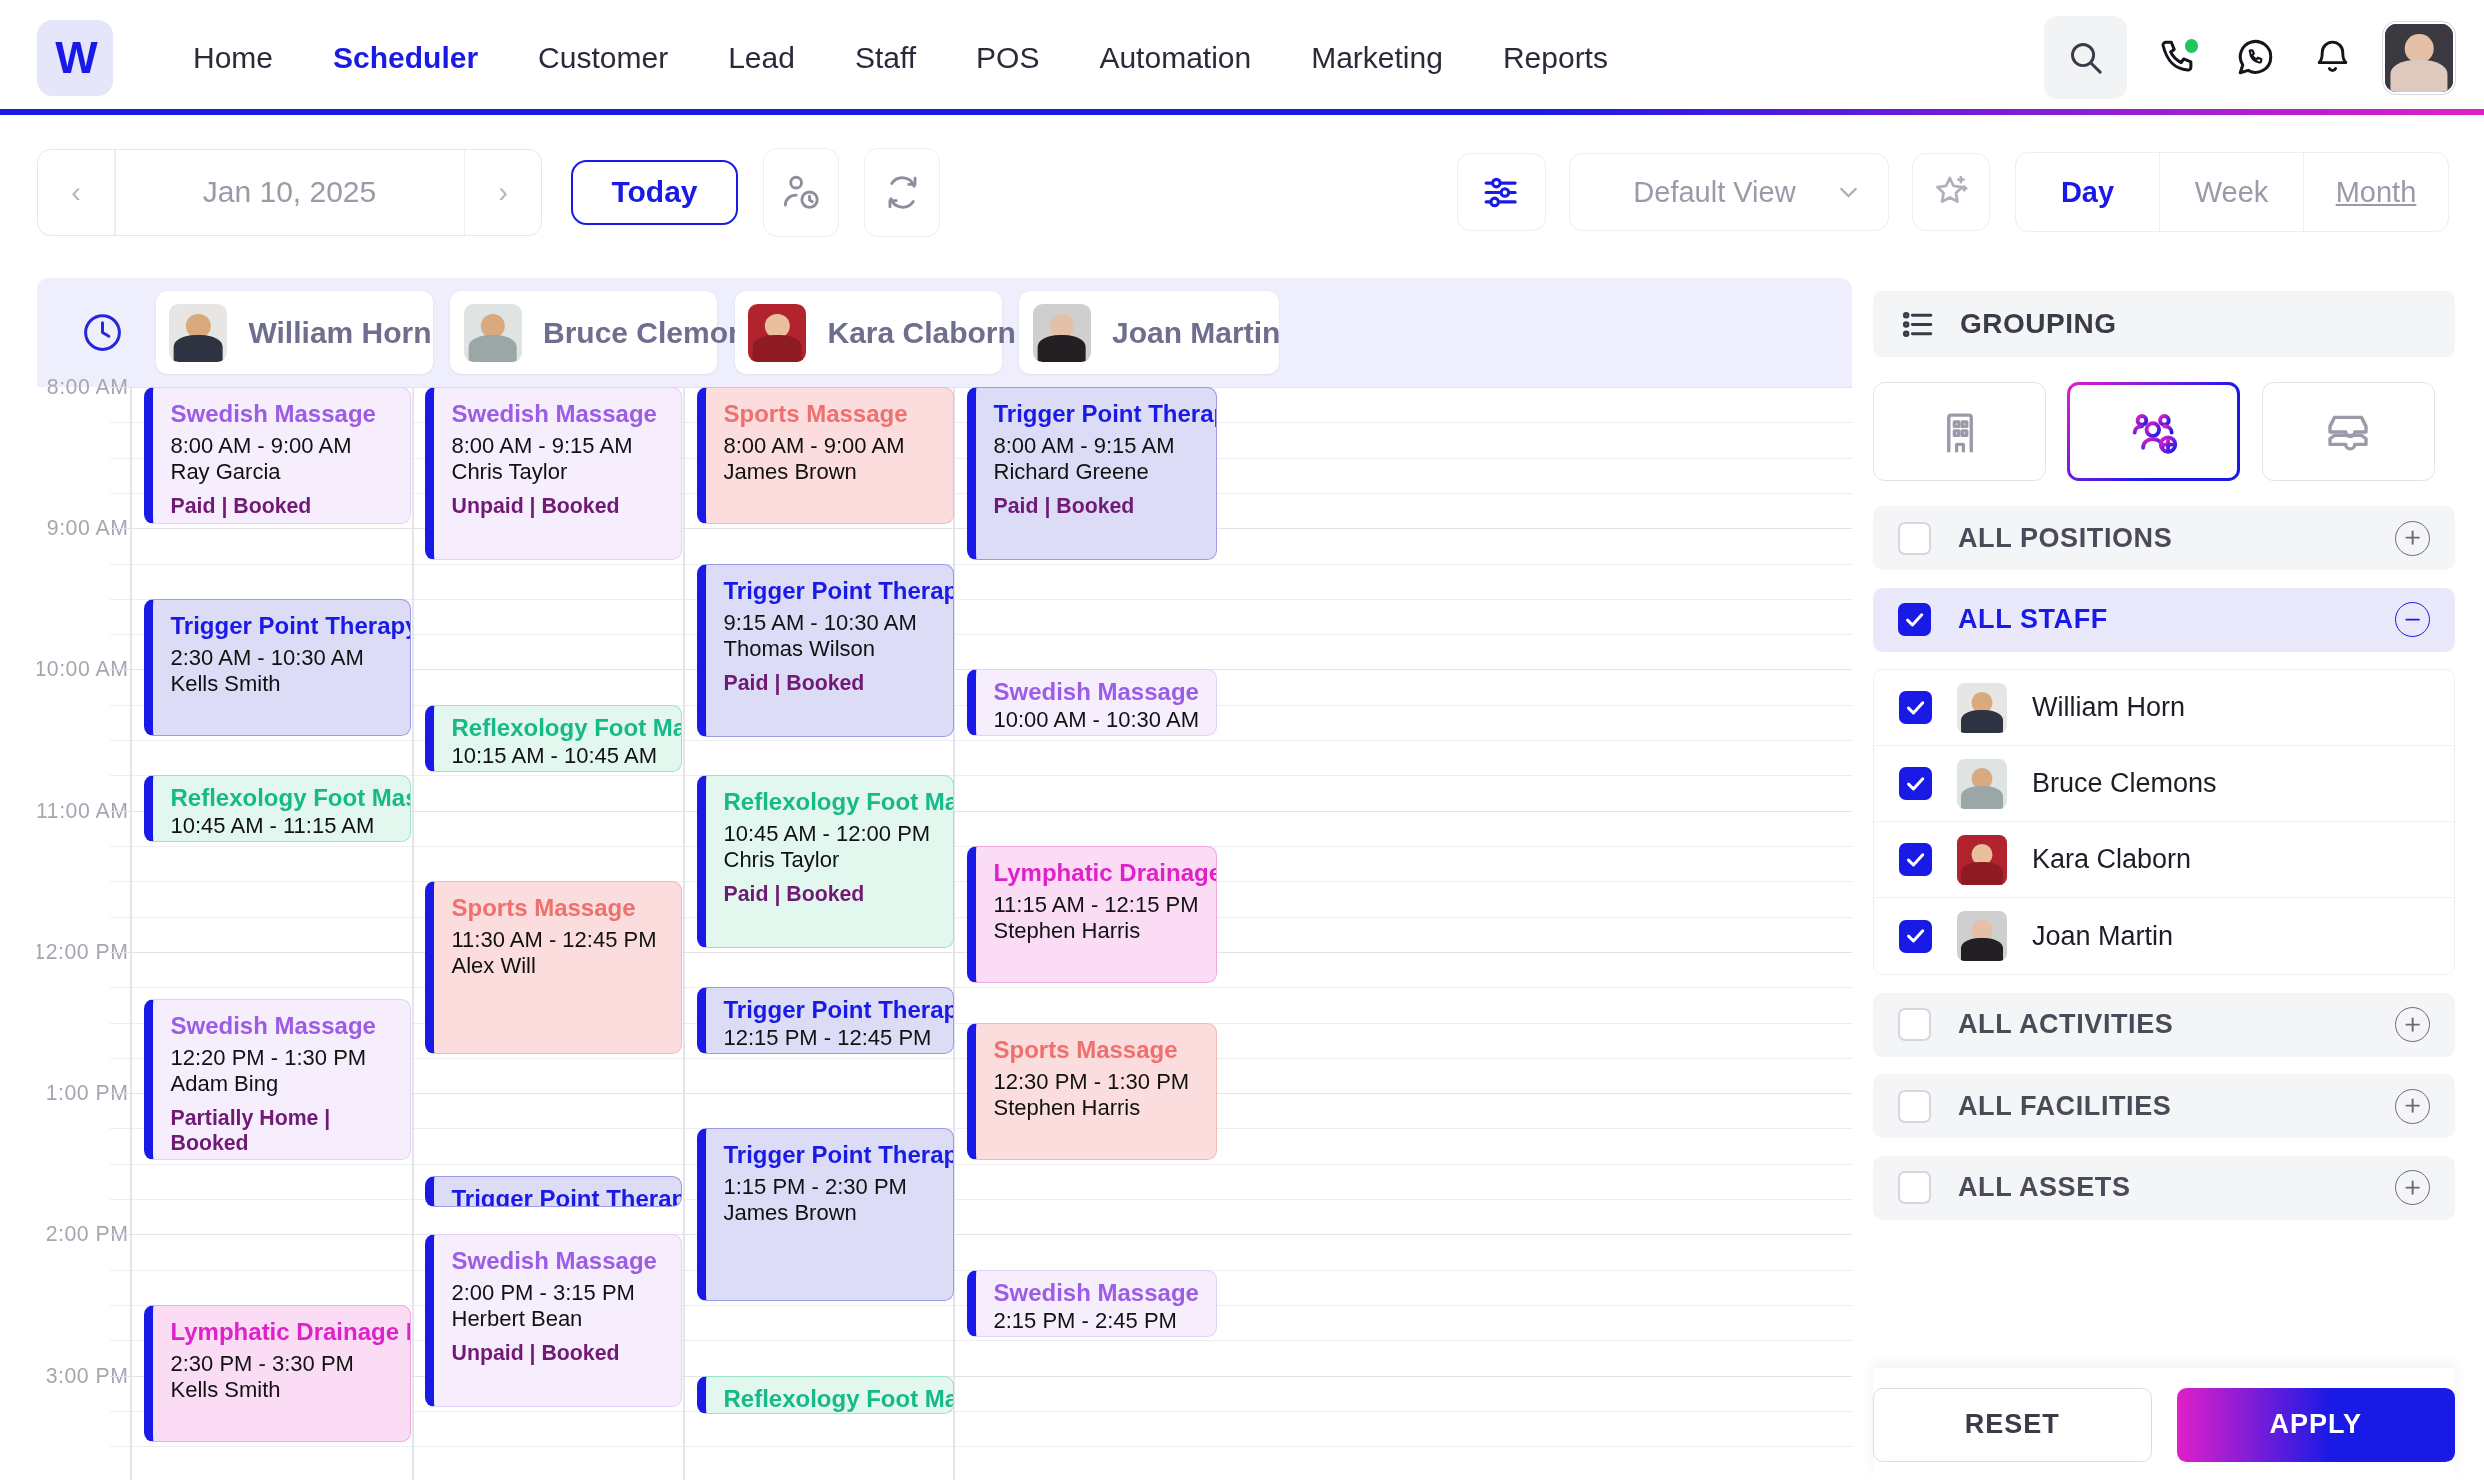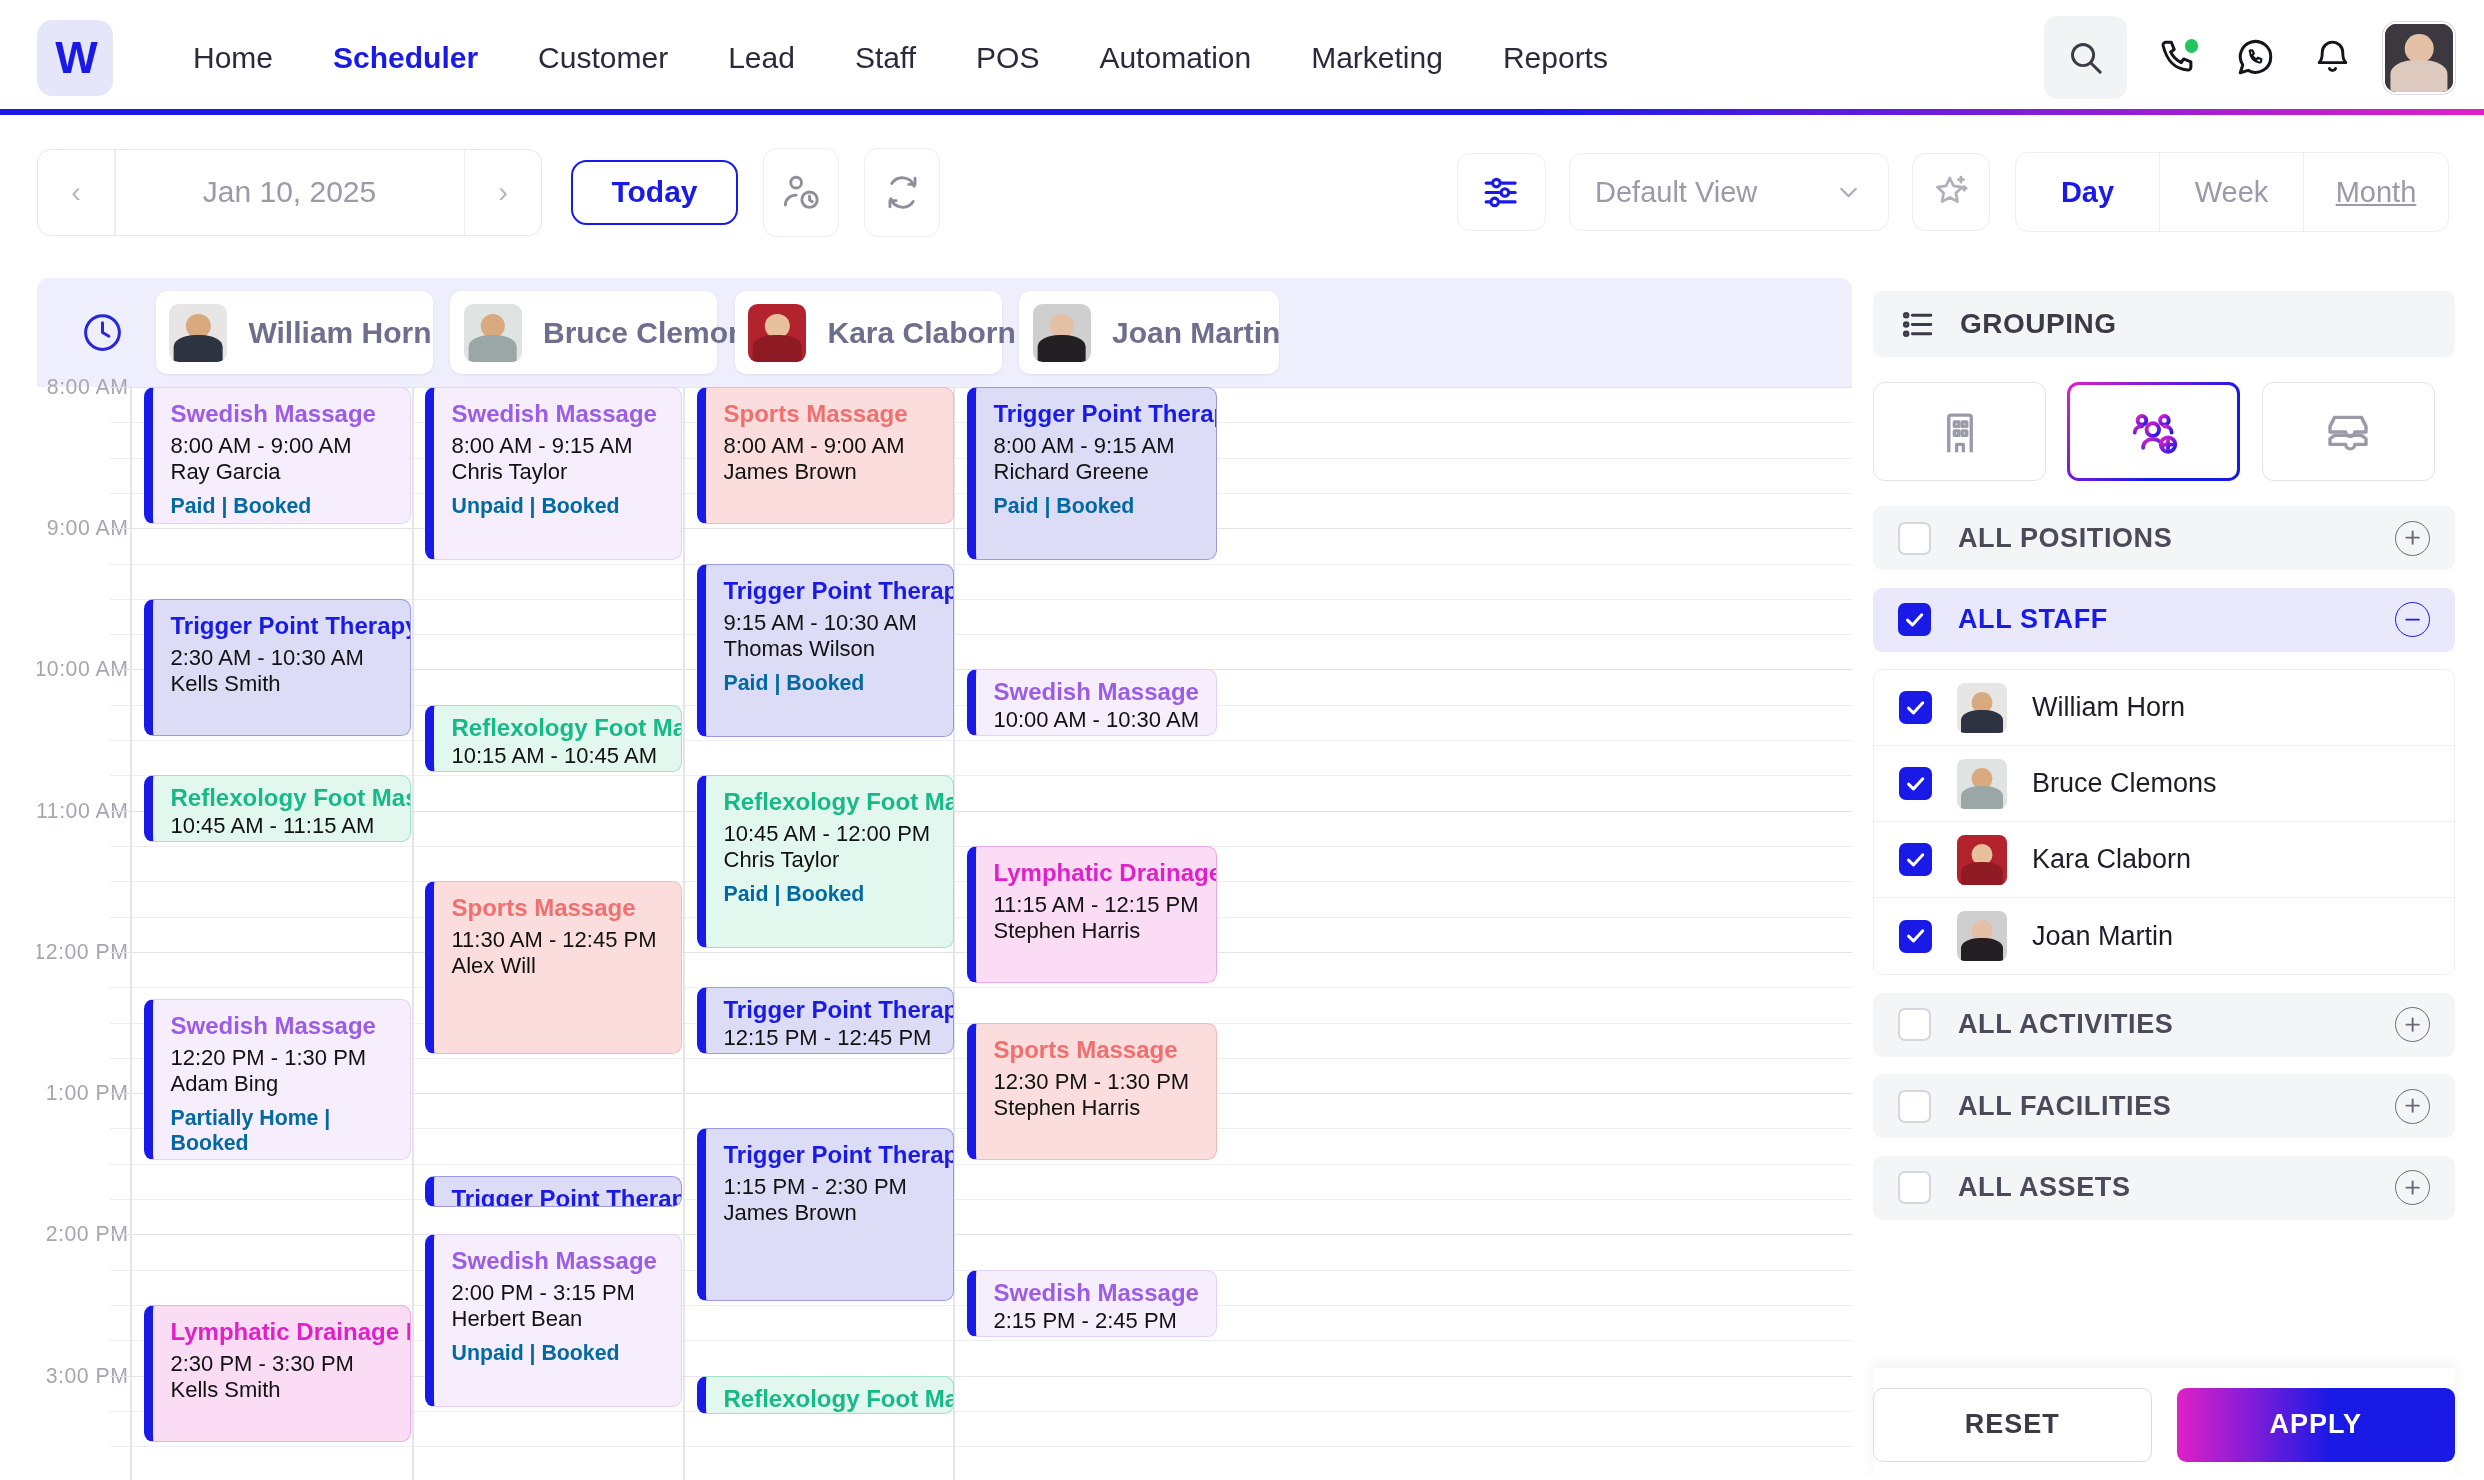--- a/index.html
+++ b/index.html
@@ -74,21 +74,21 @@
   .toolbar-right { margin-left: auto; margin-right: 35px; display: flex; align-items: center; }
   .filter-btn {
     width: 89px; height: 78px; border: 1.5px solid #ededf2; border-radius: 13.6px;
     background: #fff; display: flex; align-items: center; justify-content: center; cursor: pointer;
   }
   .view-select {
     margin-left: 23px; width: 320px; height: 78px; border: 1.5px solid #ededf2;
     border-radius: 13.6px; background: #fff; display: flex; align-items: center;
     padding: 0 25px; cursor: pointer;
   }
-  .view-select-label { font-size: 29px; color: #9a9aa8; flex: 1; }
+  .view-select-label { font-size: 29px; color: #9a9aa8; flex: 1; text-align: center; }
   .star-btn {
     margin-left: 23px; width: 78px; height: 78px; border: 1.5px solid #ededf2;
     border-radius: 13.6px; background: #fff; display: flex; align-items: center;
     justify-content: center; cursor: pointer;
   }
   .seg {
     margin-left: 25px; height: 80px; border: 1.5px solid #ededf2; border-radius: 13.6px;
     display: flex; background: #fff; overflow: hidden;
   }
   .seg-item {
@@ -127,21 +127,21 @@
   .hline.major { background: #e1e3e8; }
   .vline { position: absolute; top: 0; bottom: 0; width: 1.9px; background: #e3e5ea; }
 
   .event {
     position: absolute; border-radius: 9.7px; border-left: 9.7px solid #1a1ae6;
     padding: 11.6px 15.5px 7.8px 17.5px; overflow: hidden; cursor: pointer;
   }
   .ev-title { font-size: 24px; font-weight: 700; line-height: 1.15; white-space: nowrap; }
   .ev-time { font-size: 22px; color: #111; margin-top: 5.8px; line-height: 1.2; }
   .ev-cust { font-size: 22px; color: #111; line-height: 1.2; }
-  .ev-status { font-size: 21.3px; font-weight: 700; color: #0369a1; margin-top: 7.8px; line-height: 1.2; }
+  .ev-status { font-size: 21.3px; font-weight: 700; color: #701a75; margin-top: 7.8px; line-height: 1.2; }
   .event.compact { padding-top: 7.8px; }
   .event.compact .ev-time { margin-top: 1.9px; }
 
   
   .rpanel {
     position: absolute; top: 291px; left: 1873px; width: 582px; height: 1190px;
     background: #fff;
   }
   .grouping-hdr {
     height: 66px; background: #f4f5f7; border-radius: 9.7px; display: flex;

